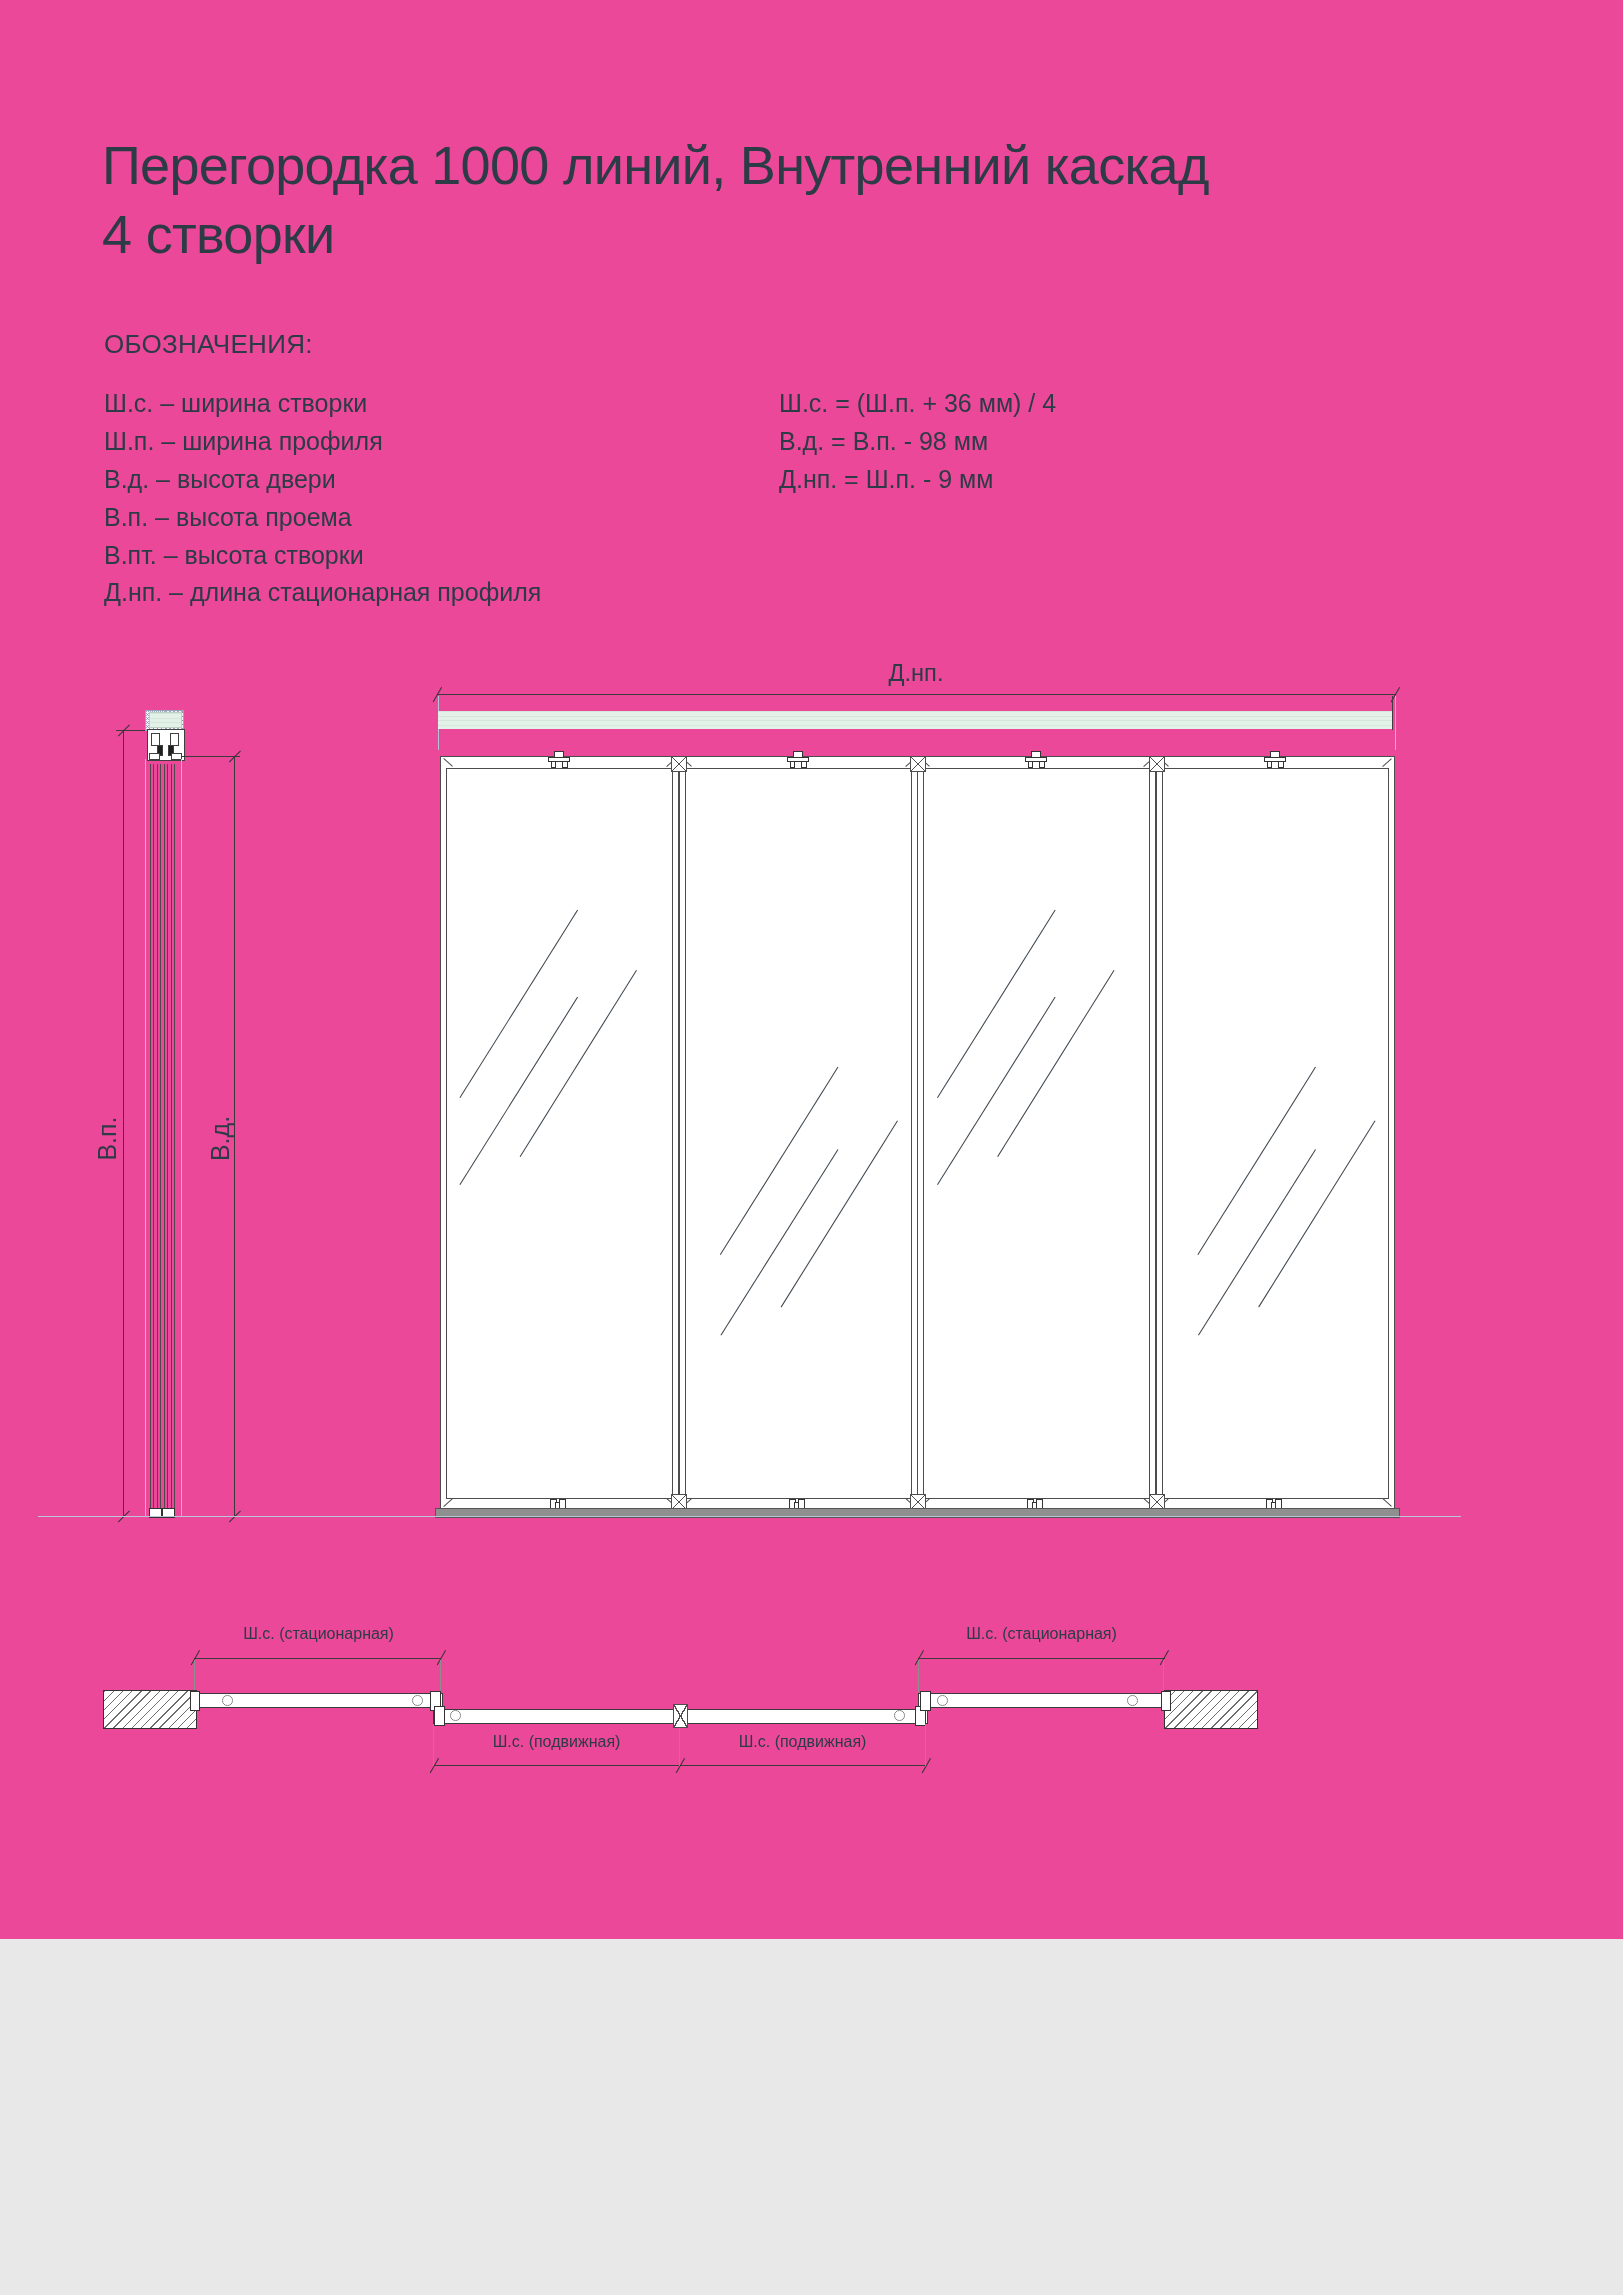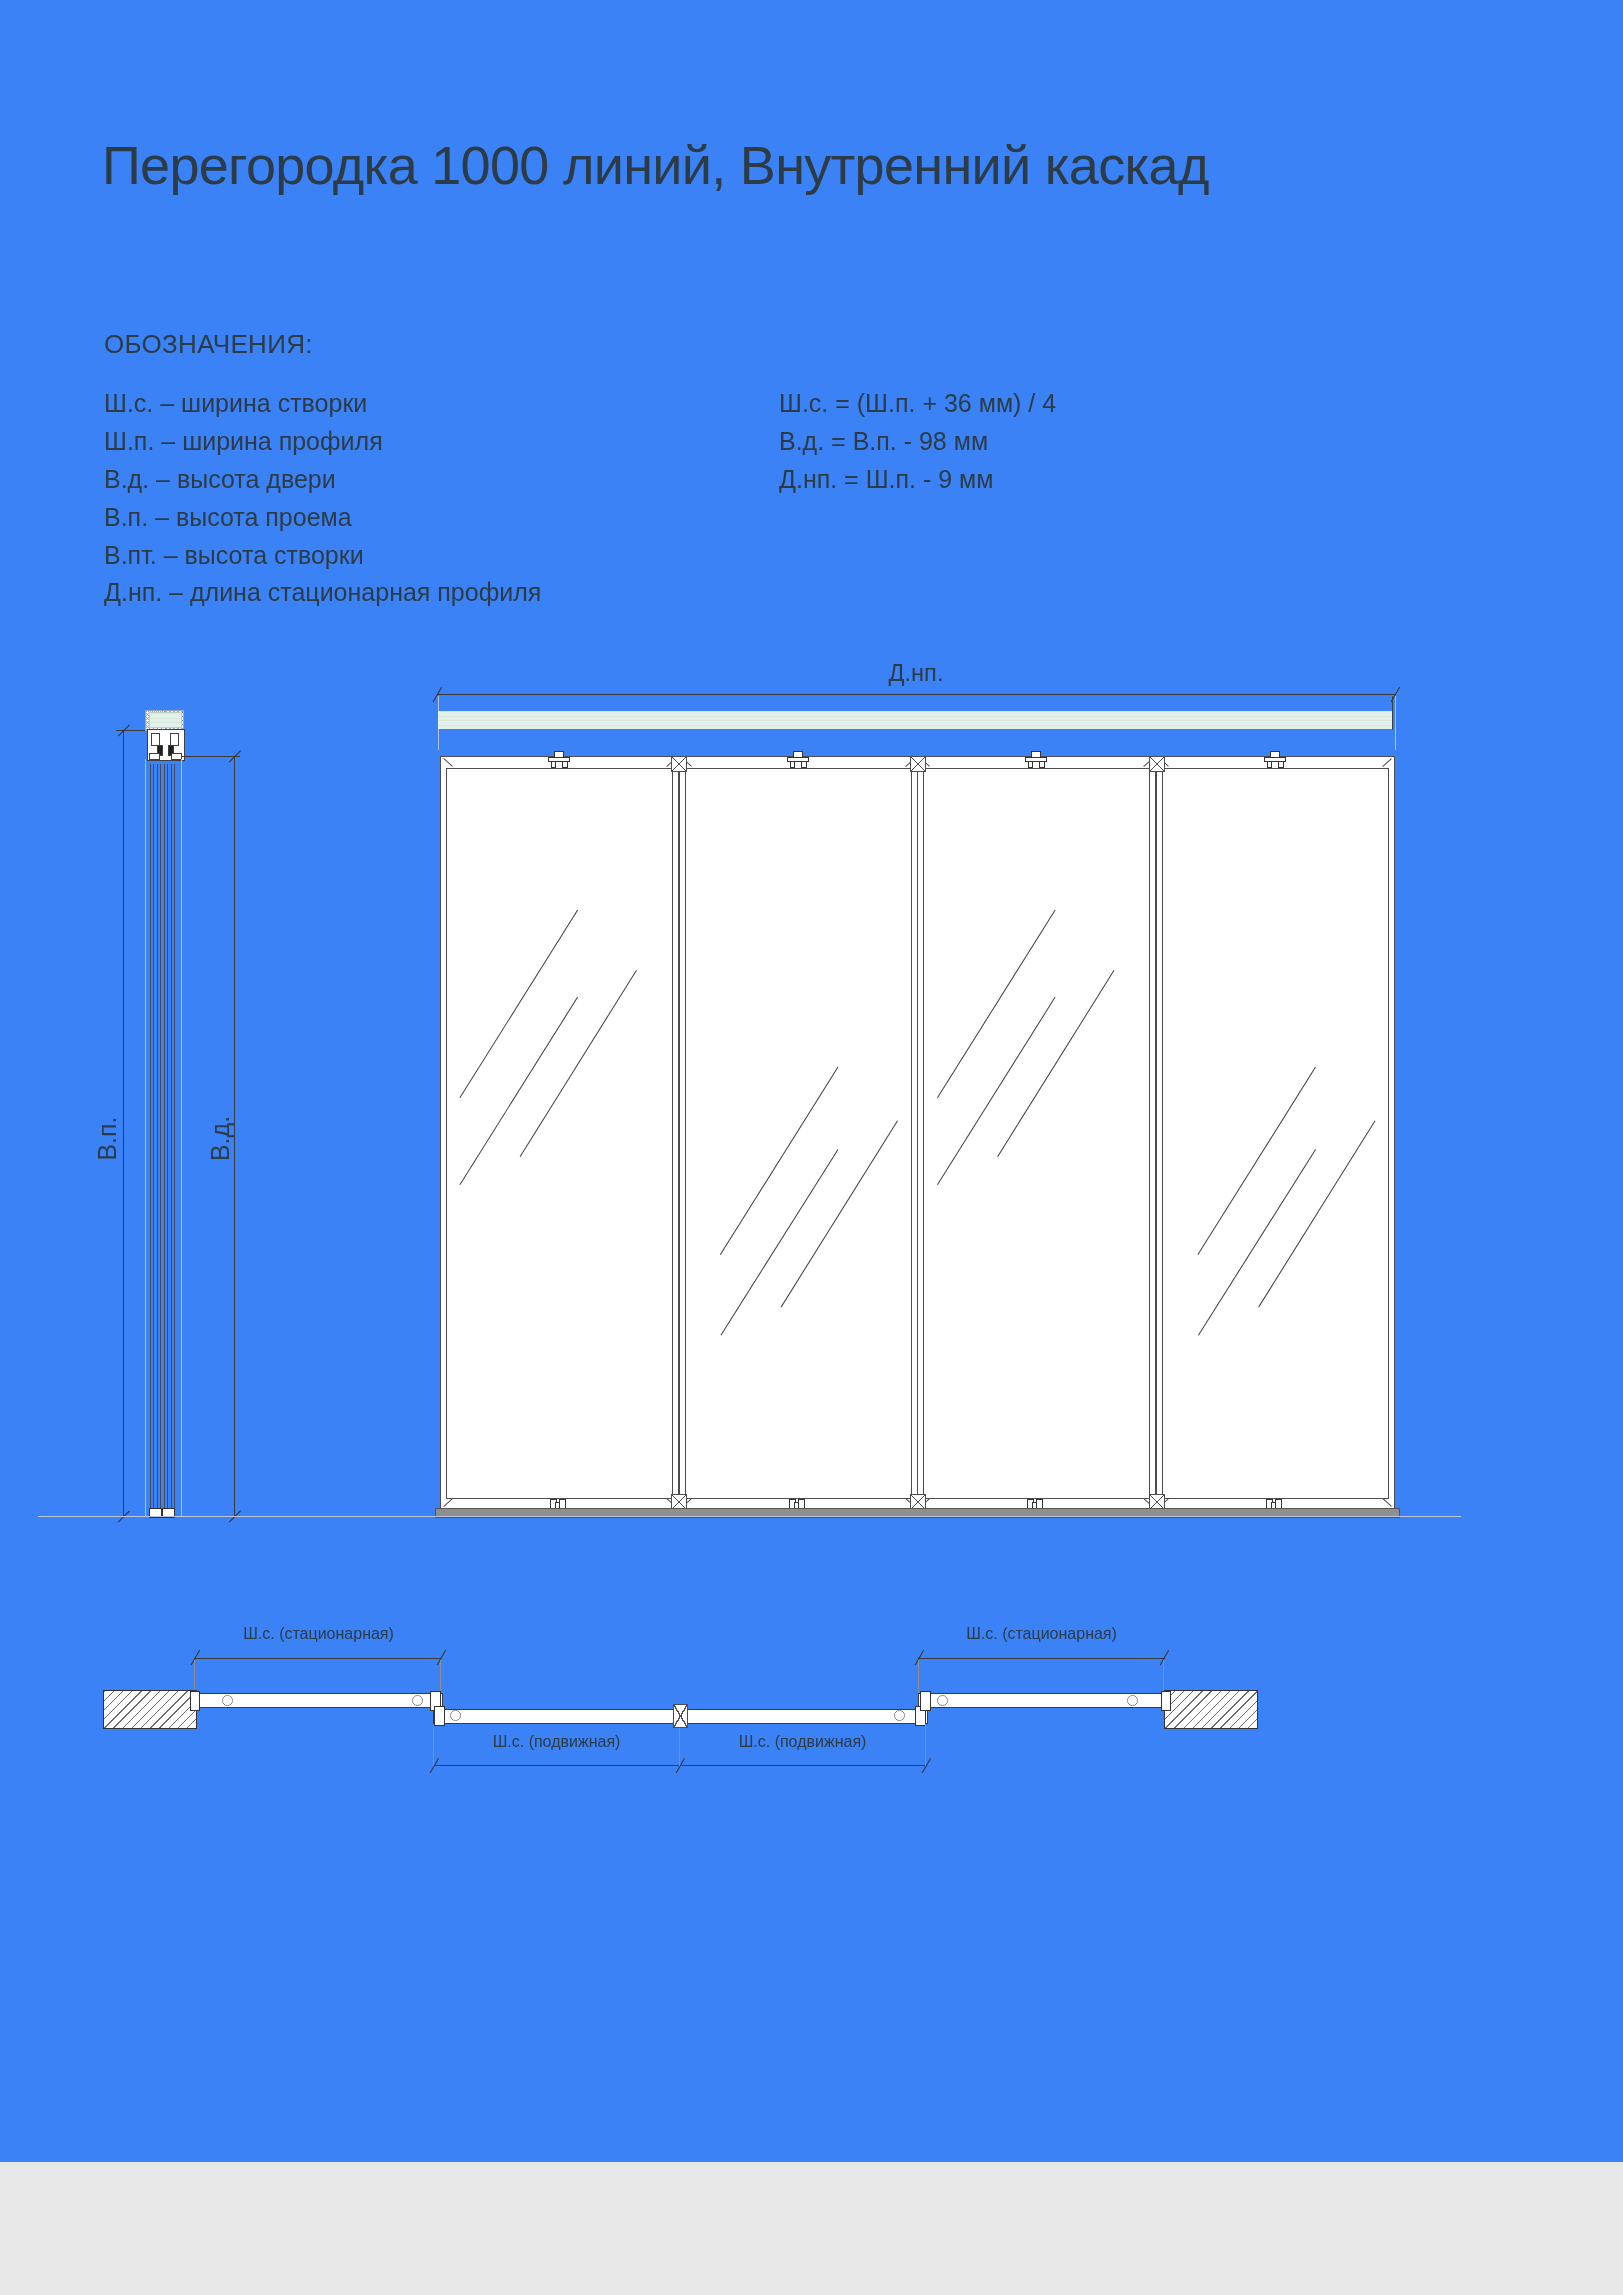--- a/index.html
+++ b/index.html
@@ -1,16 +1,16 @@
 <!DOCTYPE html>
 <html style="font-size:10.5px"><head>
 <meta charset="utf-8">
 <style>
   html,body{margin:0;padding:0;background:#e8e8e8;}
-  .page{position:relative;width:1623px;height:2162px;background:#3b82f6;overflow:hidden;
+  .page{position:relative;width:1623px;height:1939px;background:#ec4899;overflow:hidden;
         font-family:"Liberation Sans", sans-serif;color:#2c3b46;}
   .abs{position:absolute;}
   
   .title{left:102px;top:131px;font-size:54px;line-height:69px;font-weight:400;letter-spacing:-0.7px;color:#2c3b46;}
   .legend-heading{left:104px;top:329px;font-size:26px;letter-spacing:0.3px;}
   .legend-item{left:104px;font-size:25px;white-space:nowrap;}
   .formula-item{left:779px;font-size:25px;white-space:nowrap;}
   
   .hline{background:#3a3a3a;height:1px;}
   .vline{background:#3a3a3a;width:1px;}
@@ -64,20 +64,21 @@
   .clamp{border:1px solid #333;background:#fff;}
   svg.overlay{position:absolute;left:0;top:0;pointer-events:none;}
 </style>
 </head>
 <body>
 
 <div class="page">
 
   <div class="abs title">
     <div>Перегородка 1000 линий, Внутренний каскад</div>
+    <div>4 створки</div>
   </div>
 
   <div class="abs legend-heading">ОБОЗНАЧЕНИЯ:</div>
 
   <div class="abs legend-item" style="top:389px">Ш.с. – ширина створки</div>
   <div class="abs legend-item" style="top:427px">Ш.п. – ширина профиля</div>
   <div class="abs legend-item" style="top:465px">В.д. – высота двери</div>
   <div class="abs legend-item" style="top:503px">В.п. – высота проема</div>
   <div class="abs legend-item" style="top:541px">В.пт. – высота створки</div>
   <div class="abs legend-item" style="top:578px">Д.нп. – длина стационарная профиля</div>

